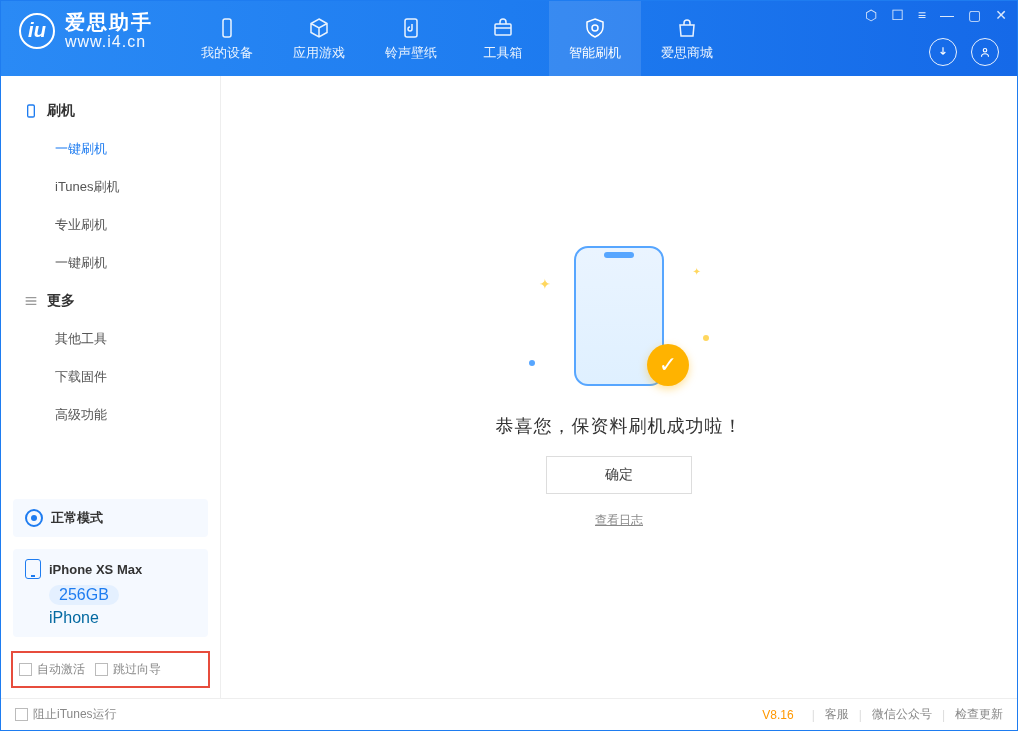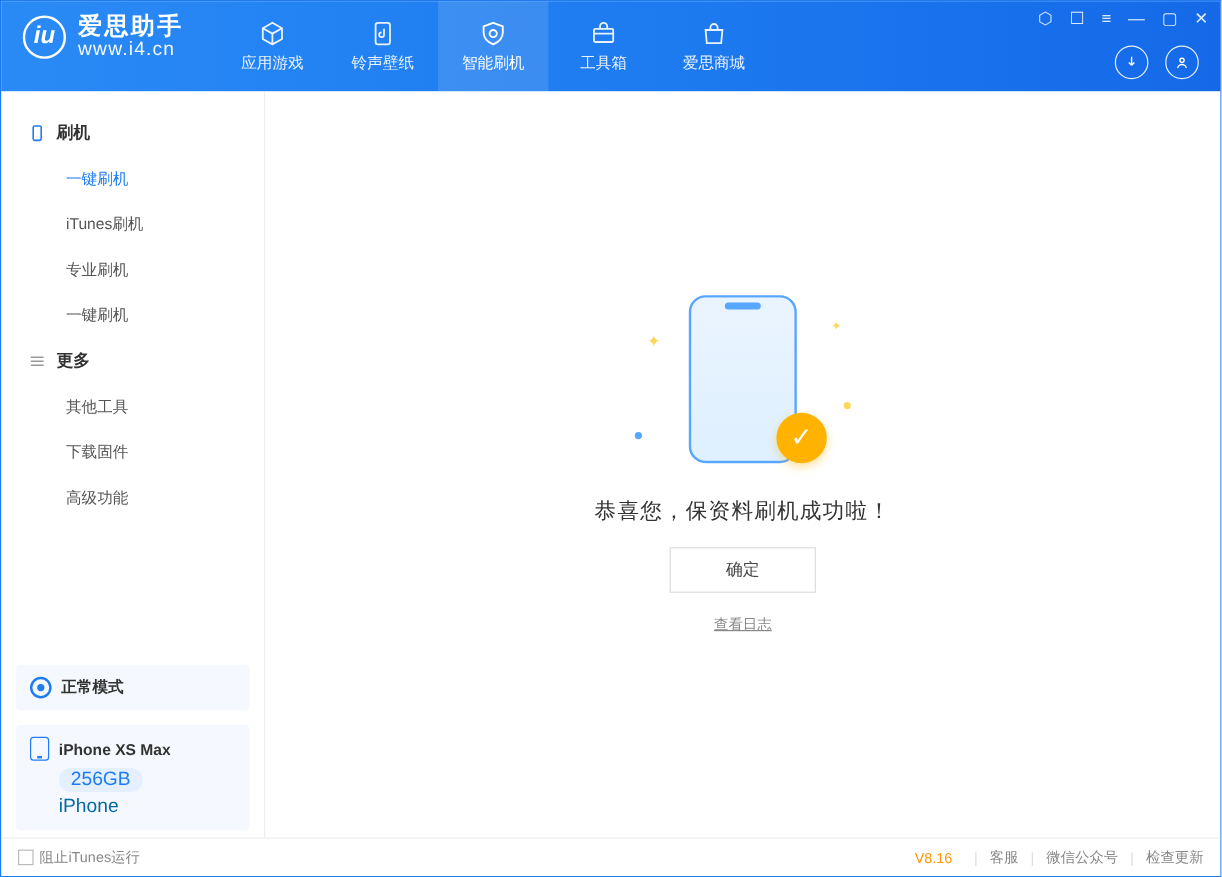--- a/index.html
+++ b/index.html
@@ -44,21 +44,21 @@
   .main { flex:1; position:relative; display:flex; flex-direction:column; align-items:center; justify-content:center; gap:18px; }
   .phone-ill { position:relative; width:180px; height:150px; }
   .phone { width:90px; height:140px; border:2.5px solid #57a6ff; border-radius:14px; background:linear-gradient(180deg,#eaf4ff,#dff0ff); position:absolute; left:50%; top:0; transform:translateX(-50%); }
   .phone .notch { position:absolute; top:4px; left:50%; transform:translateX(-50%); width:30px; height:6px; background:#57a6ff; border-radius:3px; }
   .check { position:absolute; right:20px; bottom:10px; width:42px; height:42px; background:#ffb300; border-radius:50%; display:flex; align-items:center; justify-content:center; color:#fff; font-size:22px; box-shadow:0 3px 8px rgba(255,179,0,.4); }
   .sparkle { position:absolute; color:#ffd75e; font-size:14px; }
   .sp1 { left:10px; top:30px; } .sp2 { right:8px; top:20px; font-size:10px; }
   .dot { position:absolute; width:6px; height:6px; border-radius:50%; }
   .d1 { left:0; bottom:30px; background:#57a6ff; } .d2 { right:0; bottom:55px; background:#ffd75e; }
   .msg { font-size:18px; color:#333; letter-spacing:1px; }
-  .ok-btn { width:122px; height:38px; border:1px solid #ddd; background:#fff; font-size:14px; color:#444; cursor:pointer; }
+  .ok-btn { width:146px; height:38px; border:1px solid #ddd; background:#fff; font-size:14px; color:#444; cursor:pointer; }
   .log-link { font-size:12px; color:#888; cursor:pointer; text-decoration:underline; }
 
   
   .footer { height:32px; border-top:1px solid #eee; display:flex; align-items:center; padding:12px 14px; font-size:12px; color:#888; }
   .footer .left { display:flex; align-items:center; gap:6px; }
   .footer .right { margin-left:auto; display:flex; align-items:center; gap:10px; }
   .footer .sep { color:#ddd; }
   .footer .lnk { cursor:pointer; }
   .ver { color:#ff9800; margin-right:8px; }
 </style>
@@ -71,44 +71,50 @@
     <div class="logo-block">
       <div class="logo-ic">iu</div>
       <div class="logo-txt">
         <div class="main">爱思助手</div>
         <div class="sub">www.i4.cn</div>
       </div>
     </div>
     <div class="tabs">
       <div class="tab">
         <svg viewBox="0 0 24 24" fill="none" stroke="#fff" stroke-width="1.5">
+            <rect x="8" y="3" width="8" height="18" rx="2"></rect>
+          </svg>
+        <span>我的设备</span>
+      </div>
+      <div class="tab">
+        <svg viewBox="0 0 24 24" fill="none" stroke="#fff" stroke-width="1.5">
             <path d="M12 3l8 4.5v9L12 21l-8-4.5v-9L12 3z M4 7.5l8 4.5 8-4.5 M12 12v9"></path>
           </svg>
         <span>应用游戏</span>
       </div>
       <div class="tab">
         <svg viewBox="0 0 24 24" fill="none" stroke="#fff" stroke-width="1.5">
             <rect x="6" y="3" width="12" height="18" rx="2"></rect>
             <path d="M13 8v5a2 2 0 11-2-2"></path>
           </svg>
         <span>铃声壁纸</span>
       </div>
+      <div class="tab">
+        <svg viewBox="0 0 24 24" fill="none" stroke="#fff" stroke-width="1.5">
+            <rect x="4" y="8" width="16" height="11" rx="1"></rect>
+            <path d="M9 8V6a3 3 0 016 0v2 M4 12h16"></path>
+          </svg>
+        <span>工具箱</span>
+      </div>
       <div class="tab active">
         <svg viewBox="0 0 24 24" fill="none" stroke="#fff" stroke-width="1.5">
             <path d="M12 3l8 3v5c0 5-3.5 8-8 10-4.5-2-8-5-8-10V6l8-3z"></path>
             <path d="M9 12a3 3 0 106 0 3 3 0 00-6 0"></path>
           </svg>
         <span>智能刷机</span>
-      </div>
-      <div class="tab">
-        <svg viewBox="0 0 24 24" fill="none" stroke="#fff" stroke-width="1.5">
-            <rect x="4" y="8" width="16" height="11" rx="1"></rect>
-            <path d="M9 8V6a3 3 0 016 0v2 M4 12h16"></path>
-          </svg>
-        <span>工具箱</span>
       </div>
       <div class="tab">
         <svg viewBox="0 0 24 24" fill="none" stroke="#fff" stroke-width="1.5">
             <path d="M5 9h14l-1 11H6L5 9z M9 9V7a3 3 0 016 0v2"></path>
           </svg>
         <span>爱思商城</span>
       </div>
     </div>
     <div class="win-controls">
       <span>⬡</span>
@@ -165,20 +171,30 @@
         <div class="mode-ic"></div>
         <span>正常模式</span>
       </div>
       <div class="device-box">
         <div class="dev-row">
           <div class="dev-ic"></div>
           <span>iPhone XS Max</span>
         </div>
         <span class="badge">256GB</span>
         <div class="dev-type">iPhone</div>
+      </div>
+      <div class="opts-box">
+        <label class="chk">
+          <span class="chk-box"></span>
+          <span>自动激活</span>
+        </label>
+        <label class="chk">
+          <span class="chk-box"></span>
+          <span>跳过向导</span>
+        </label>
       </div>
     </div>
 
     <div class="main">
       <div class="phone-ill">
         <span class="sparkle sp1">✦</span>
         <span class="sparkle sp2">✦</span>
         <span class="dot d1"></span>
         <span class="dot d2"></span>
         <div class="phone">

